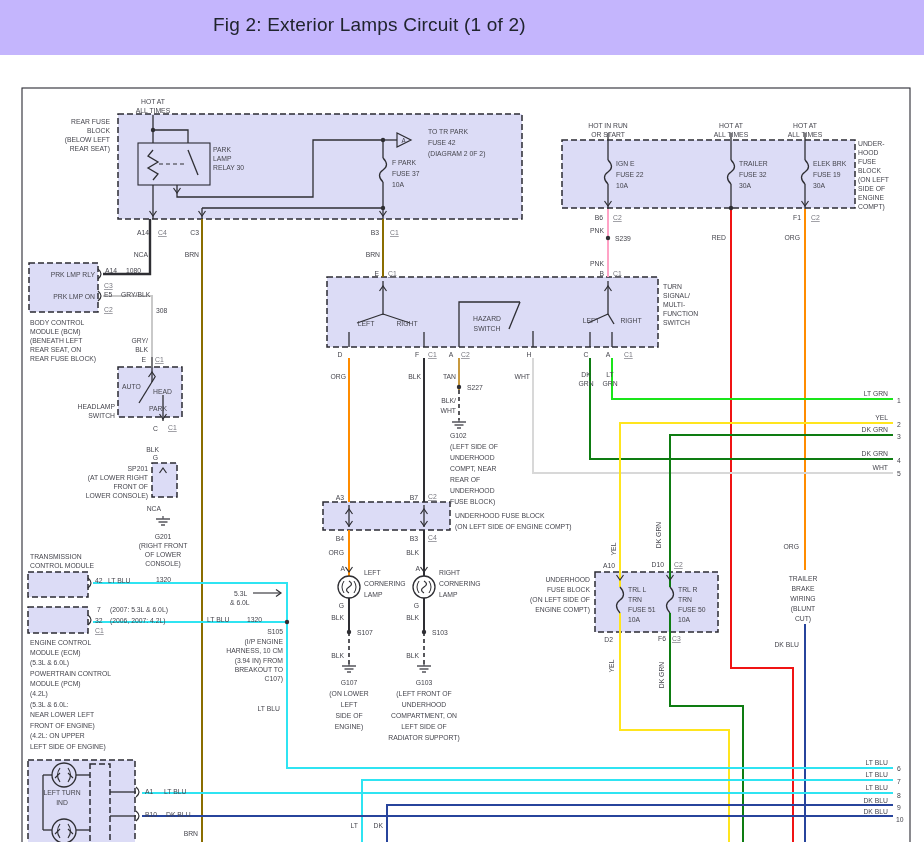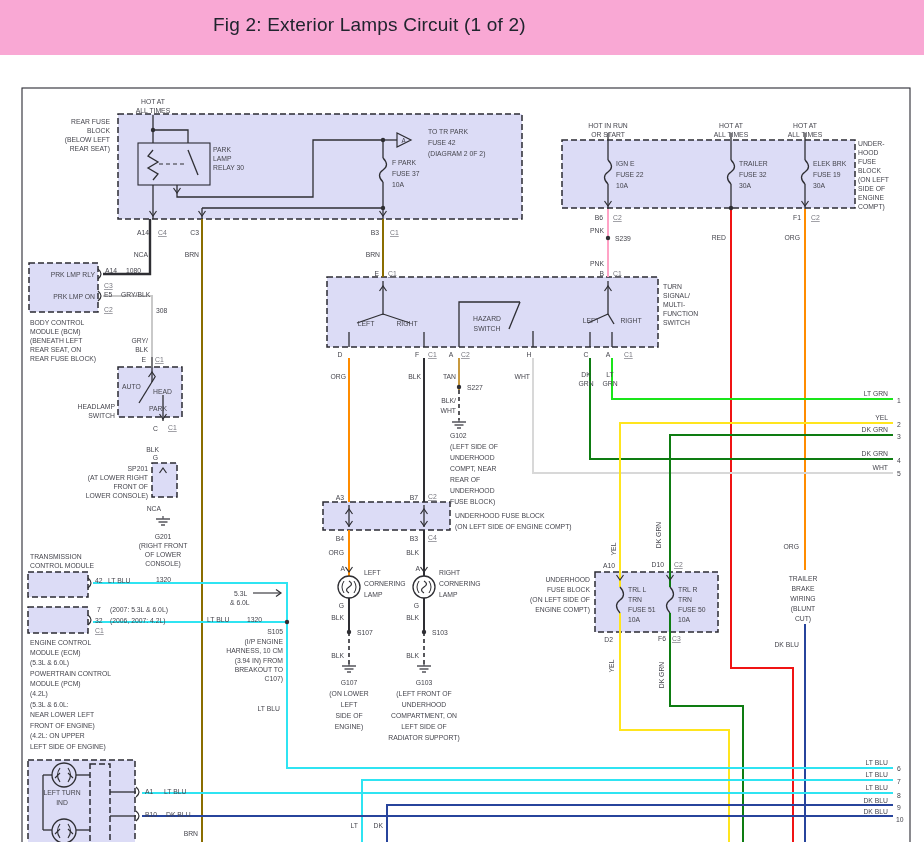--- a/index.html
+++ b/index.html
@@ -6,21 +6,21 @@
   body{width:924px;height:842px;position:relative;overflow:hidden;
        font-family:"Liberation Sans", sans-serif;}
   .header{position:absolute;left:0;top:0;width:924px;height:55px;}
   .title{position:absolute;left:213px;top:14px;font-size:19px;letter-spacing:.2px;}
   #schem{position:absolute;left:0;top:0;}
   text{font-family:"Liberation Sans", sans-serif;}
 </style>
 </head>
 <body>
 
-<div class="header" style="background: #f9a8d4;">
+<div class="header" style="background: #c4b5fd;">
   <div class="title" style="color: rgb(32, 36, 46);">Fig 2: Exterior Lamps Circuit (1 of 2)</div>
 </div>
 
 <svg id="schem" width="924" height="842" viewBox="0 0 924 842">
     <rect x="22" y="88" width="888" height="780" fill="none" stroke="#2b2b33" stroke-width="1.1"></rect>
     <rect x="118" y="114" width="404" height="105" fill="#dcdcf6" stroke="#2b2b33" stroke-width="1.5" stroke-dasharray="6,3"></rect>
     <rect x="138" y="143" width="72" height="42" fill="#dcdcf6" stroke="#2b2b33" stroke-width="1.1"></rect>
     <rect x="562" y="140" width="293" height="68" fill="#dcdcf6" stroke="#2b2b33" stroke-width="1.5" stroke-dasharray="6,3"></rect>
     <rect x="327" y="277" width="331" height="70" fill="#dcdcf6" stroke="#2b2b33" stroke-width="1.5" stroke-dasharray="6,3"></rect>
     <rect x="29" y="263" width="69" height="49" fill="#dcdcf6" stroke="#2b2b33" stroke-width="1.5" stroke-dasharray="6,3"></rect>

